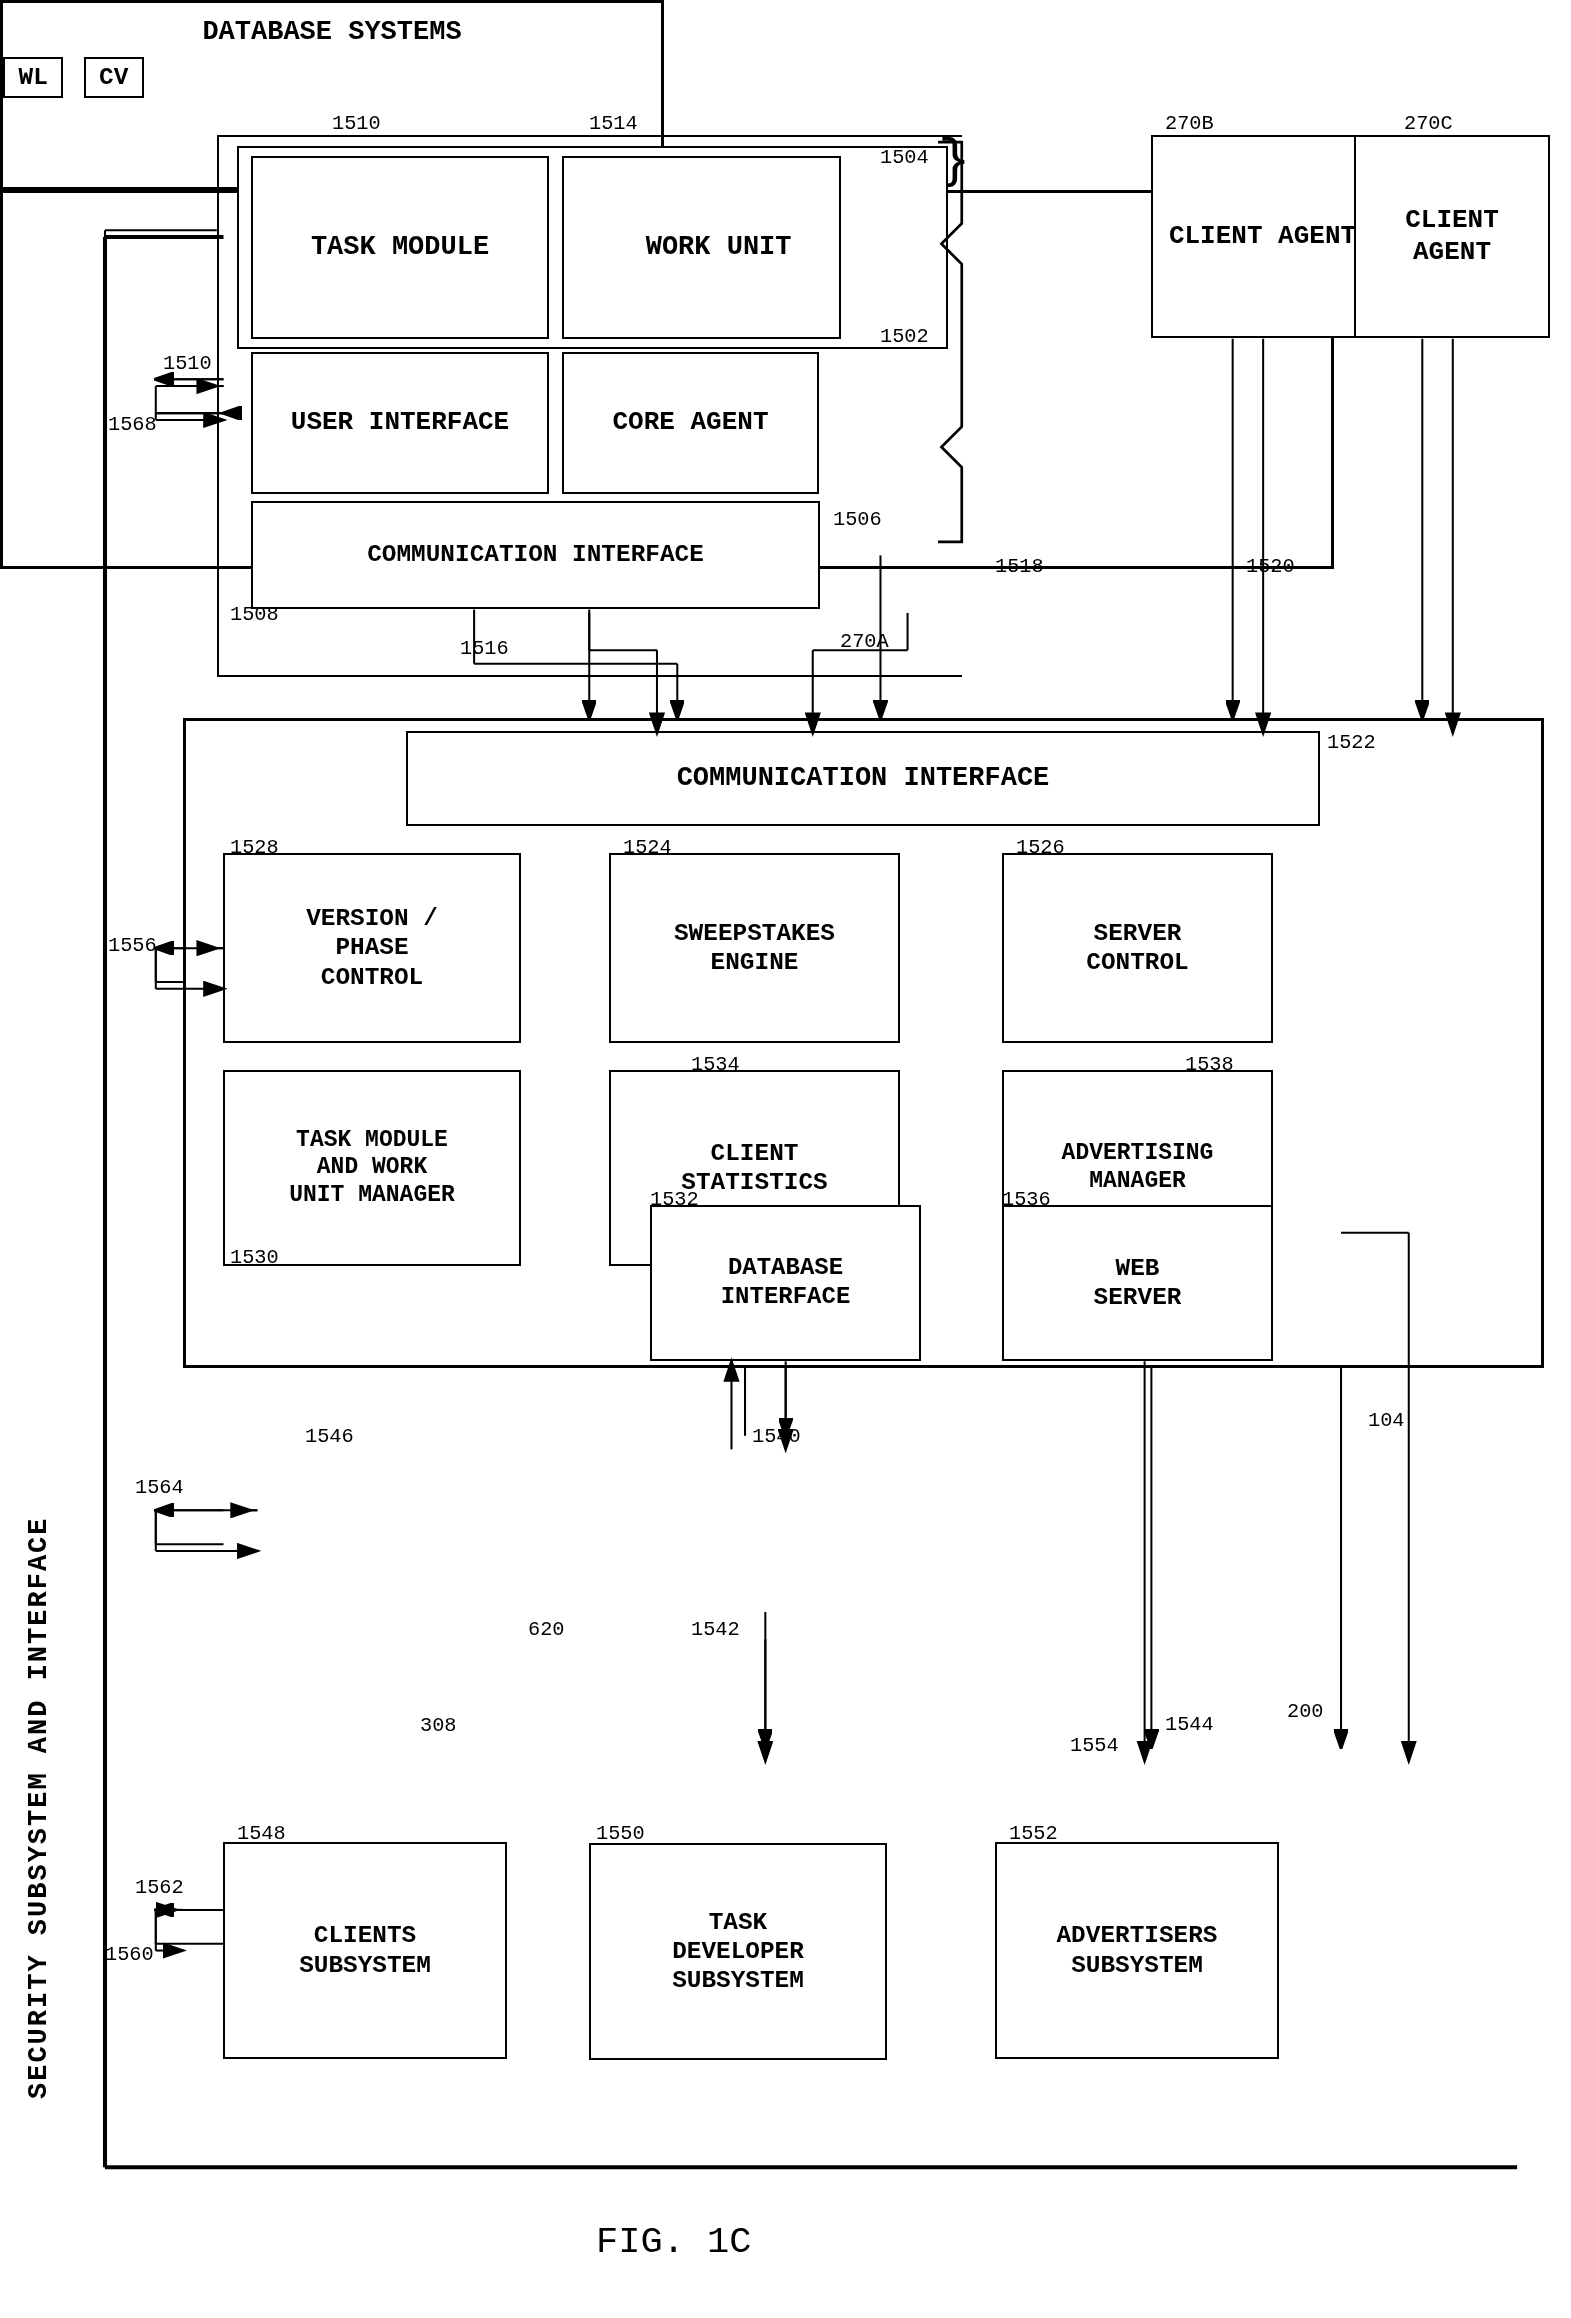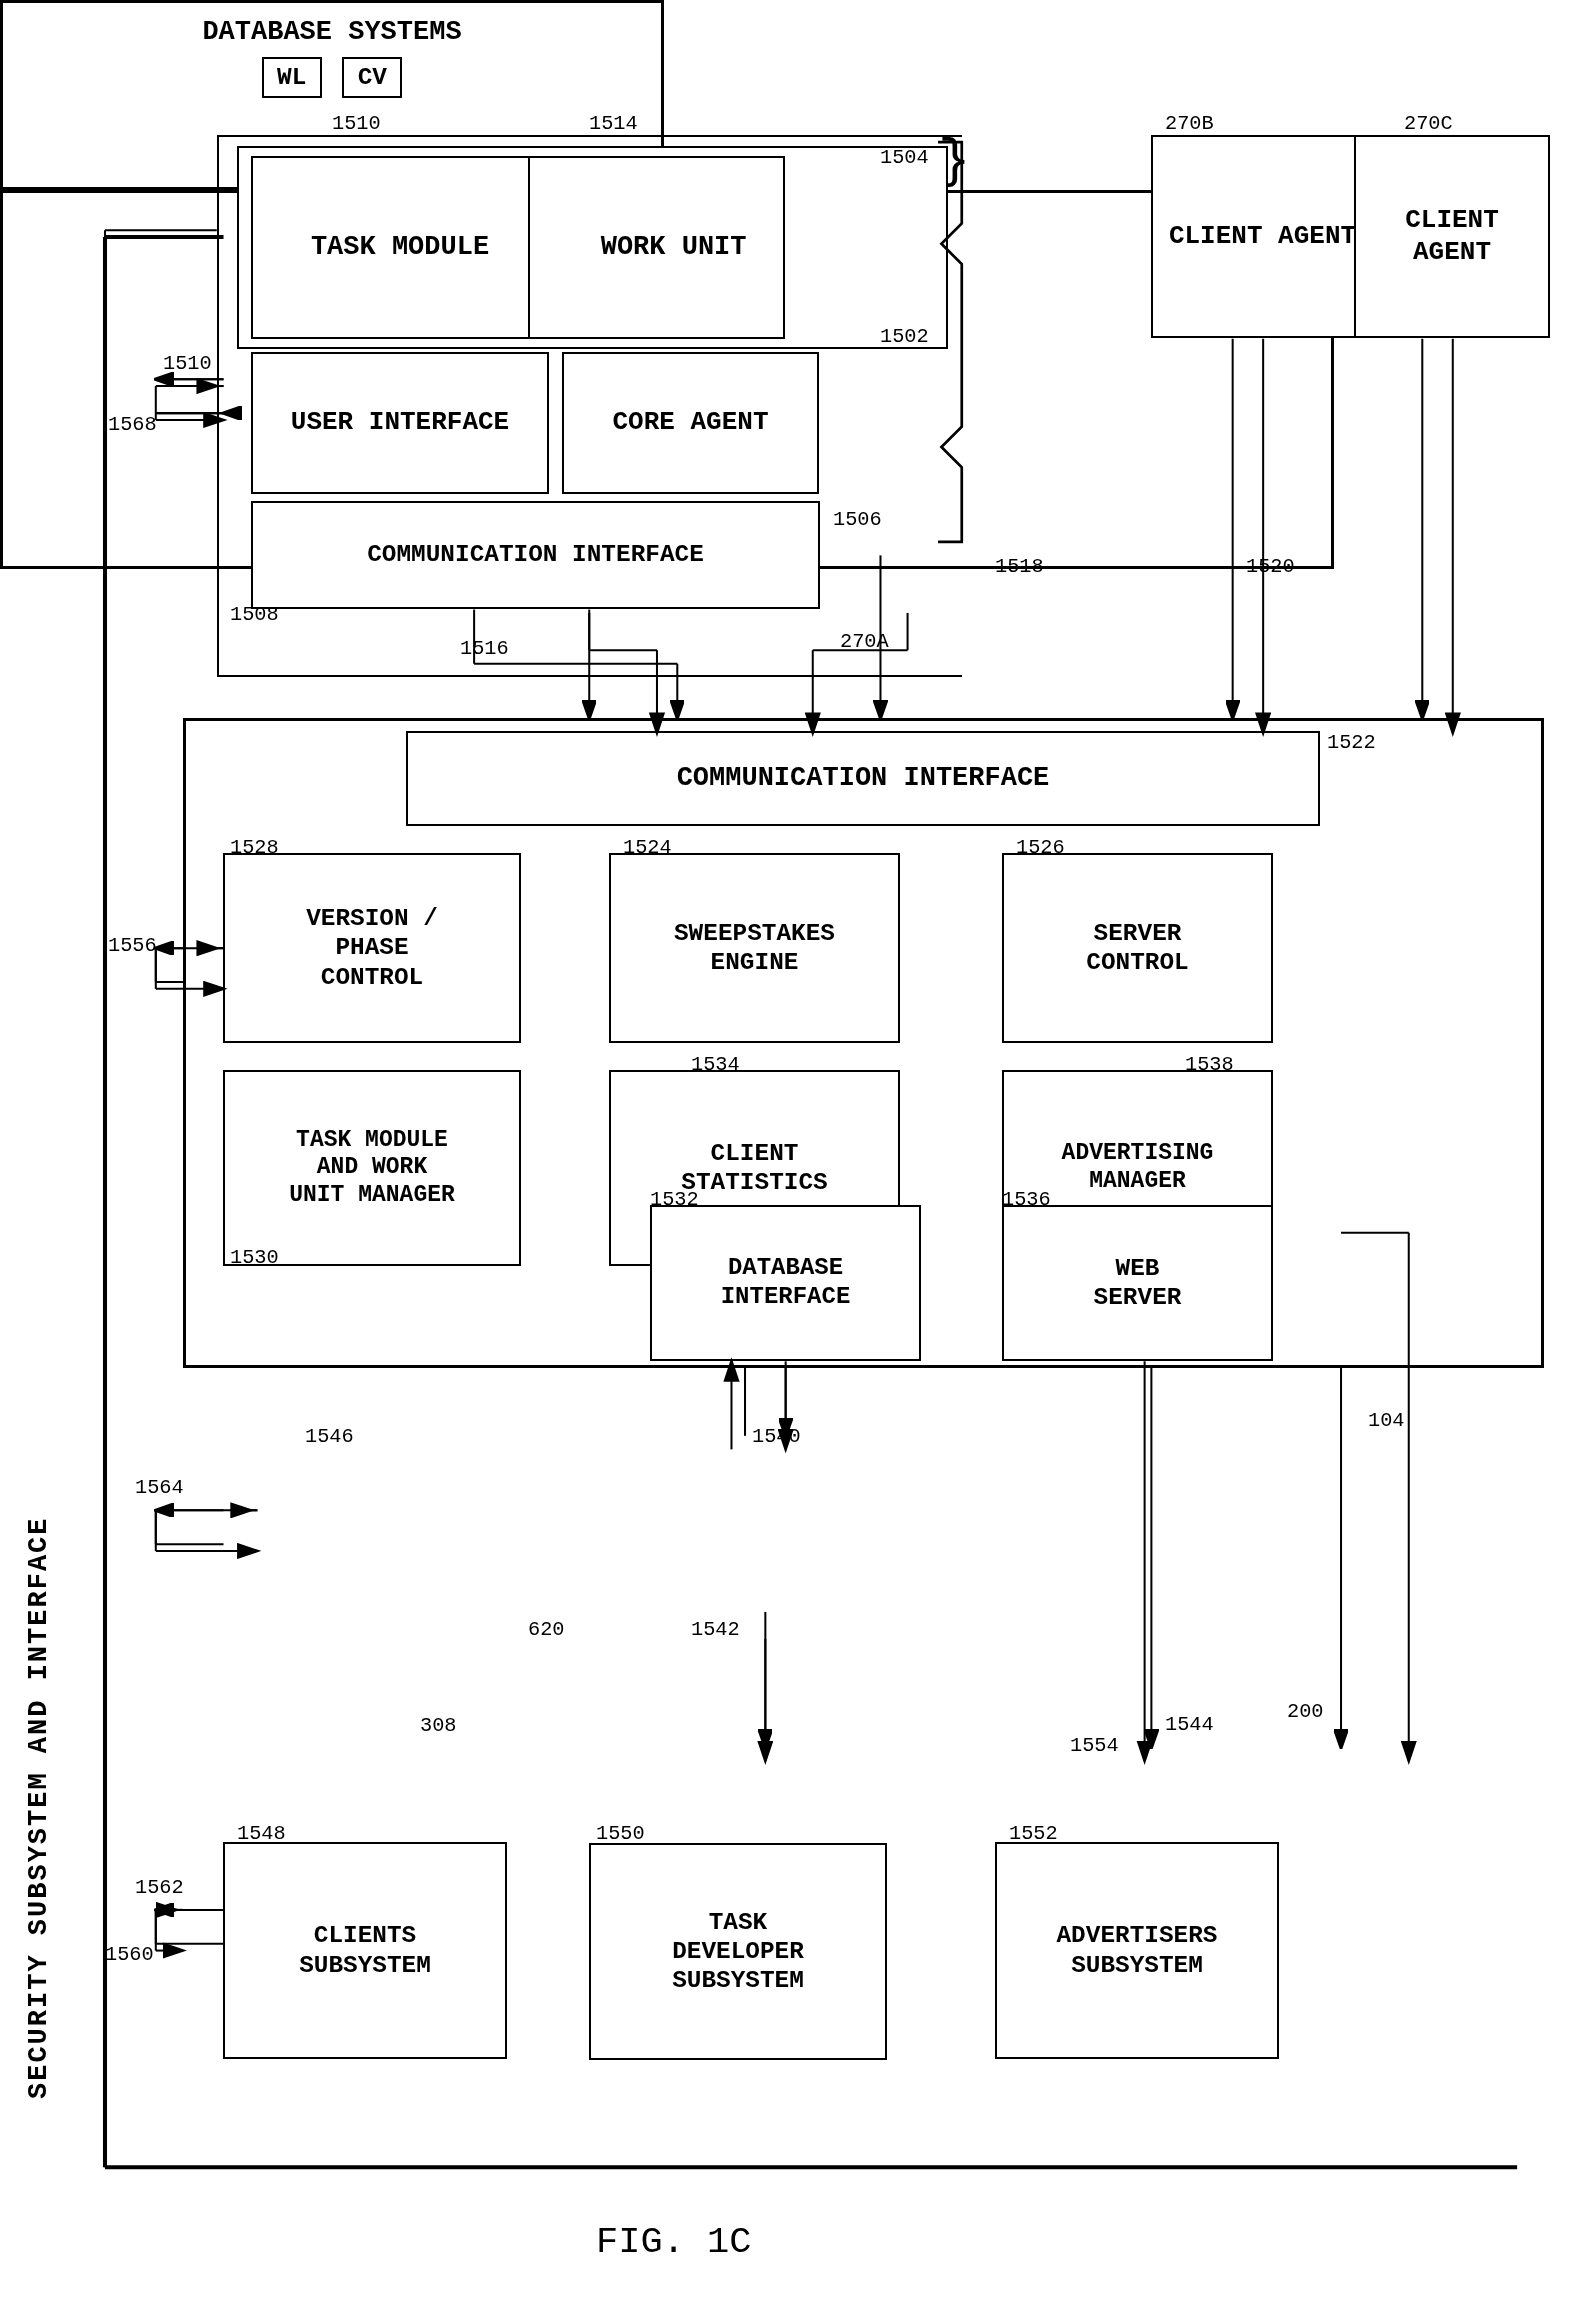--- a/index.html
+++ b/index.html
@@ -174,22 +174,22 @@
   "></div>
 
   <div class="box" style="
     left: 251px; top: 156px;
     width: 298px; height: 183px;
     font-size: 27px;
   ">TASK
 MODULE</div>
 
   <div class="box" style="
-    left: 528px; top: 156px;
-    width: 257px; height: 183px;
+    left: 562px; top: 156px;
+    width: 279px; height: 183px;
     font-size: 27px;
     padding-left: 41px;
   ">WORK
 UNIT</div>
 
   <div class="box" style="
     left: 251px; top: 352px;
     width: 298px; height: 142px;
     font-size: 26px;
   ">USER
@@ -326,21 +326,21 @@
   ">WEB<br>SERVER</div>
 
   <div class="box-thick" style="
     left: 257px; top: 1449px;
     width: 664px; height: 190px;
     font-size: 27px;
     display: block;
     text-align: center;
   ">
     <div style="font-size:27px; font-weight:bold; margin-top:13.5px;">DATABASE SYSTEMS</div>
-    <div style="display:flex; justify-content:center; gap:20.3px; margin-top:10.2px;">
+    <div style="display:flex; gap:20.3px; margin-top:10.2px;">
       <div style="border:2px solid #000; padding:5.4px 13.5px; font-size:24.4px; font-weight:bold;">WL</div>
       <div style="border:2px solid #000; padding:5.4px 13.5px; font-size:24.4px; font-weight:bold;">CV</div>
     </div>
   </div>
   <span class="ref-label" style="left: 305px; top: 1425px;">1546</span>
   <span class="ref-label" style="left: 752px; top: 1425px;">1540</span>
   <span class="ref-label" style="left: 420px; top: 1714px;">308</span>
   <span class="ref-label" style="left: 528px; top: 1618px;">620</span>
   <span class="ref-label" style="left: 691px; top: 1618px;">1542</span>
   <span class="ref-label" style="left: 135px; top: 1476px;">1564</span>

